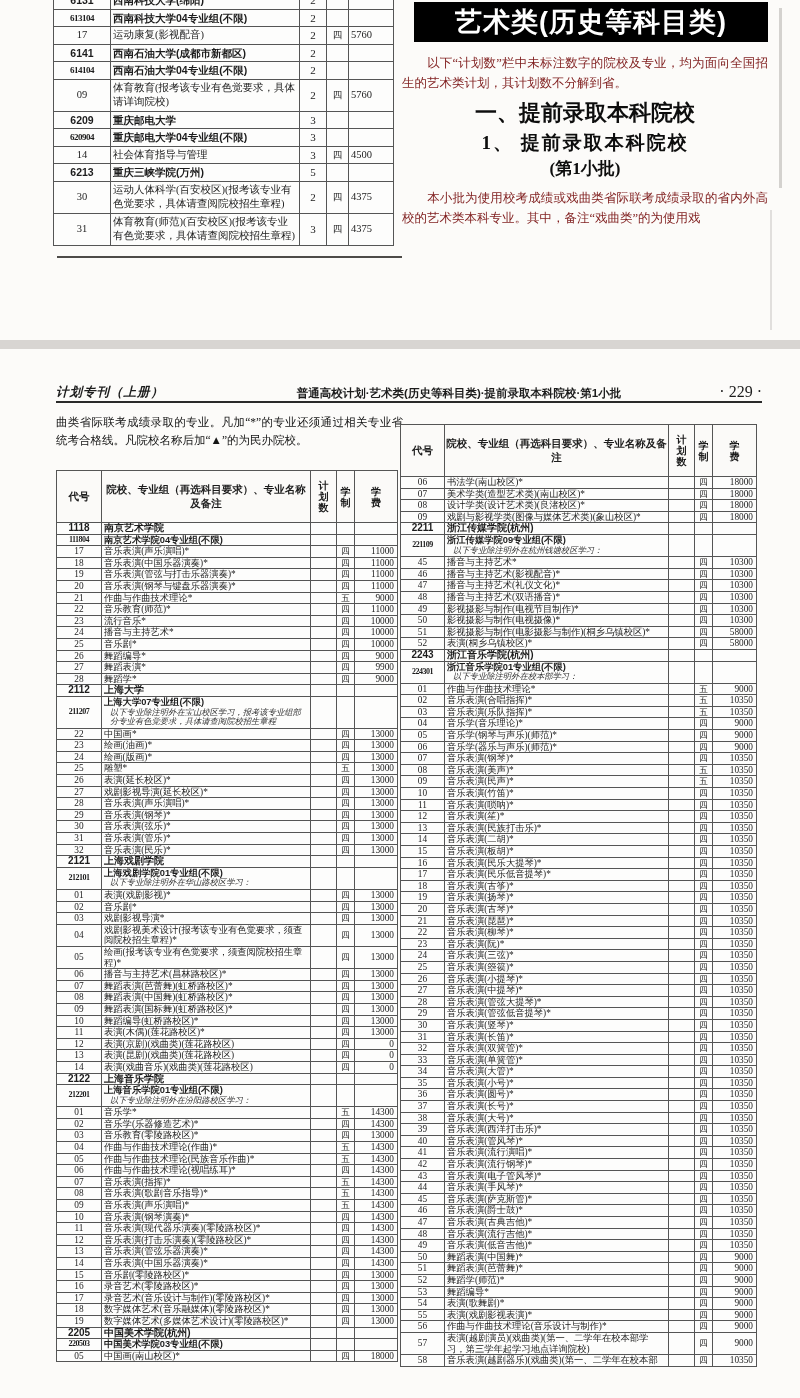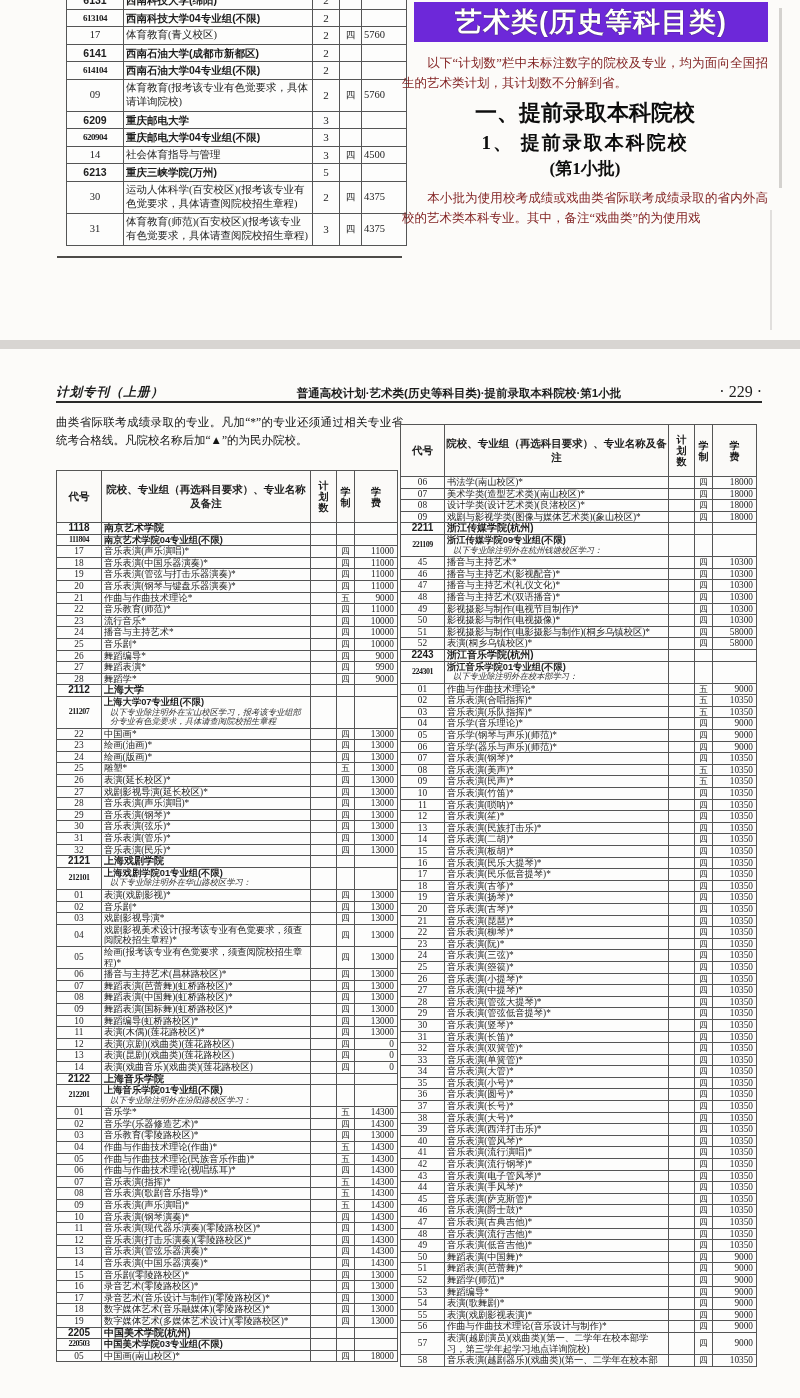--- a/index.html
+++ b/index.html
@@ -5,21 +5,21 @@
   * { margin:0; padding:0; box-sizing:border-box; }
   html,body { width:800px; height:1398px; }
   body { font-family:"Liberation Serif", serif; background:#ffffff; color:#1c1c1c; position:relative; overflow:hidden; }
   .page { position:absolute; inset:0; background:#fcfbf9; }
 
   
   .art { position:absolute; background:#b9b7b3; }
   .art-dark { background:#4d4b48; }
 
   
-  .top-left-wrap { position:absolute; left:66px; top:0; width:341px; height:312px; overflow:hidden; }
+  .top-left-wrap { position:absolute; left:53px; top:0; width:341px; height:312px; overflow:hidden; }
   .top-left-wrap table { margin-top:-9px; }
 
   table.plan { border-collapse:collapse; width:100%; table-layout:fixed; background:#fdfdfc; }
   table.plan td, table.plan th { border:1px solid #555; vertical-align:middle; overflow:hidden; }
 
   
   .tbl-top td { font-size:10.5px; line-height:14.5px; padding:1px 2px; }
   .tbl-top .code { text-align:center; }
   .tbl-top .plan { text-align:center; font-size:11px; }
   .tbl-top .years { text-align:center; font-size:9.5px; }
@@ -36,21 +36,21 @@
   .tbl-main tr.t-s td { font-size:10px;margin-left:40px; }
   tr.t-g .nm { font-weight:bold; font-family:"Liberation Sans",sans-serif; }
   tr.t-g td.code { font-size:8px; font-weight:bold; letter-spacing:-0.5px; }
   .tbl-top tr.t-g td.code { font-size:9px; }
   .note { font-size:8.3px; line-height:9.6px; font-style:italic; color:#333; padding:0 0 1px 6px; }
 
   thead th { font-family:"Liberation Sans",sans-serif; font-weight:bold; font-size:10.5px; height:52px; background:#fbfaf8; }
   .th-v { width:1.1em; margin:0 auto; word-break:break-all; line-height:1.1; font-size:10px; }
 
   
-  .banner { position:absolute; left:414px; top:2px; width:354px; height:40px; background:#6d28d9;
+  .banner { position:absolute; left:414px; top:2px; width:354px; height:40px; background:#000000;
             color:#fff; font-family:"Liberation Sans",sans-serif; font-weight:900; font-size:27px;
             display:flex; align-items:center; justify-content:center; letter-spacing:1px;
             text-shadow:0 0 1px #000; }
   .p-right { position:absolute; left:402px; width:366px; font-size:12.5px; line-height:20px;
              text-align:justify; color:#7f1d1d; }
   .p-right .ind { display:inline-block; width:2em; }
   .h-main { position:absolute; left:402px; top:98px; width:366px; text-align:center;
             font-family:"Liberation Sans",sans-serif; font-weight:900; font-size:22px; color:#0d0d0d; }
   .h-sub  { position:absolute; left:402px; top:130px; width:366px; text-align:center;
             font-weight:bold; font-size:19px; letter-spacing:2px; color:#0d0d0d; }
@@ -99,21 +99,21 @@
             <td class="name">
               <div class="nm">西南科技大学04专业组(不限)</div>
             </td>
             <td class="plan">2</td>
             <td class="years"></td>
             <td class="fee"></td>
           </tr>
           <tr class="t-m">
             <td class="code">17</td>
             <td class="name">
-              <div class="nm">体育教育(青义校区)</div>
+              <div class="nm">运动康复(影视配音)</div>
             </td>
             <td class="plan">2</td>
             <td class="years">四</td>
             <td class="fee">5760</td>
           </tr>
           <tr class="t-s">
             <td class="code">6141</td>
             <td class="name">
               <div class="nm">西南石油大学(成都市新都区)</div>
             </td>

